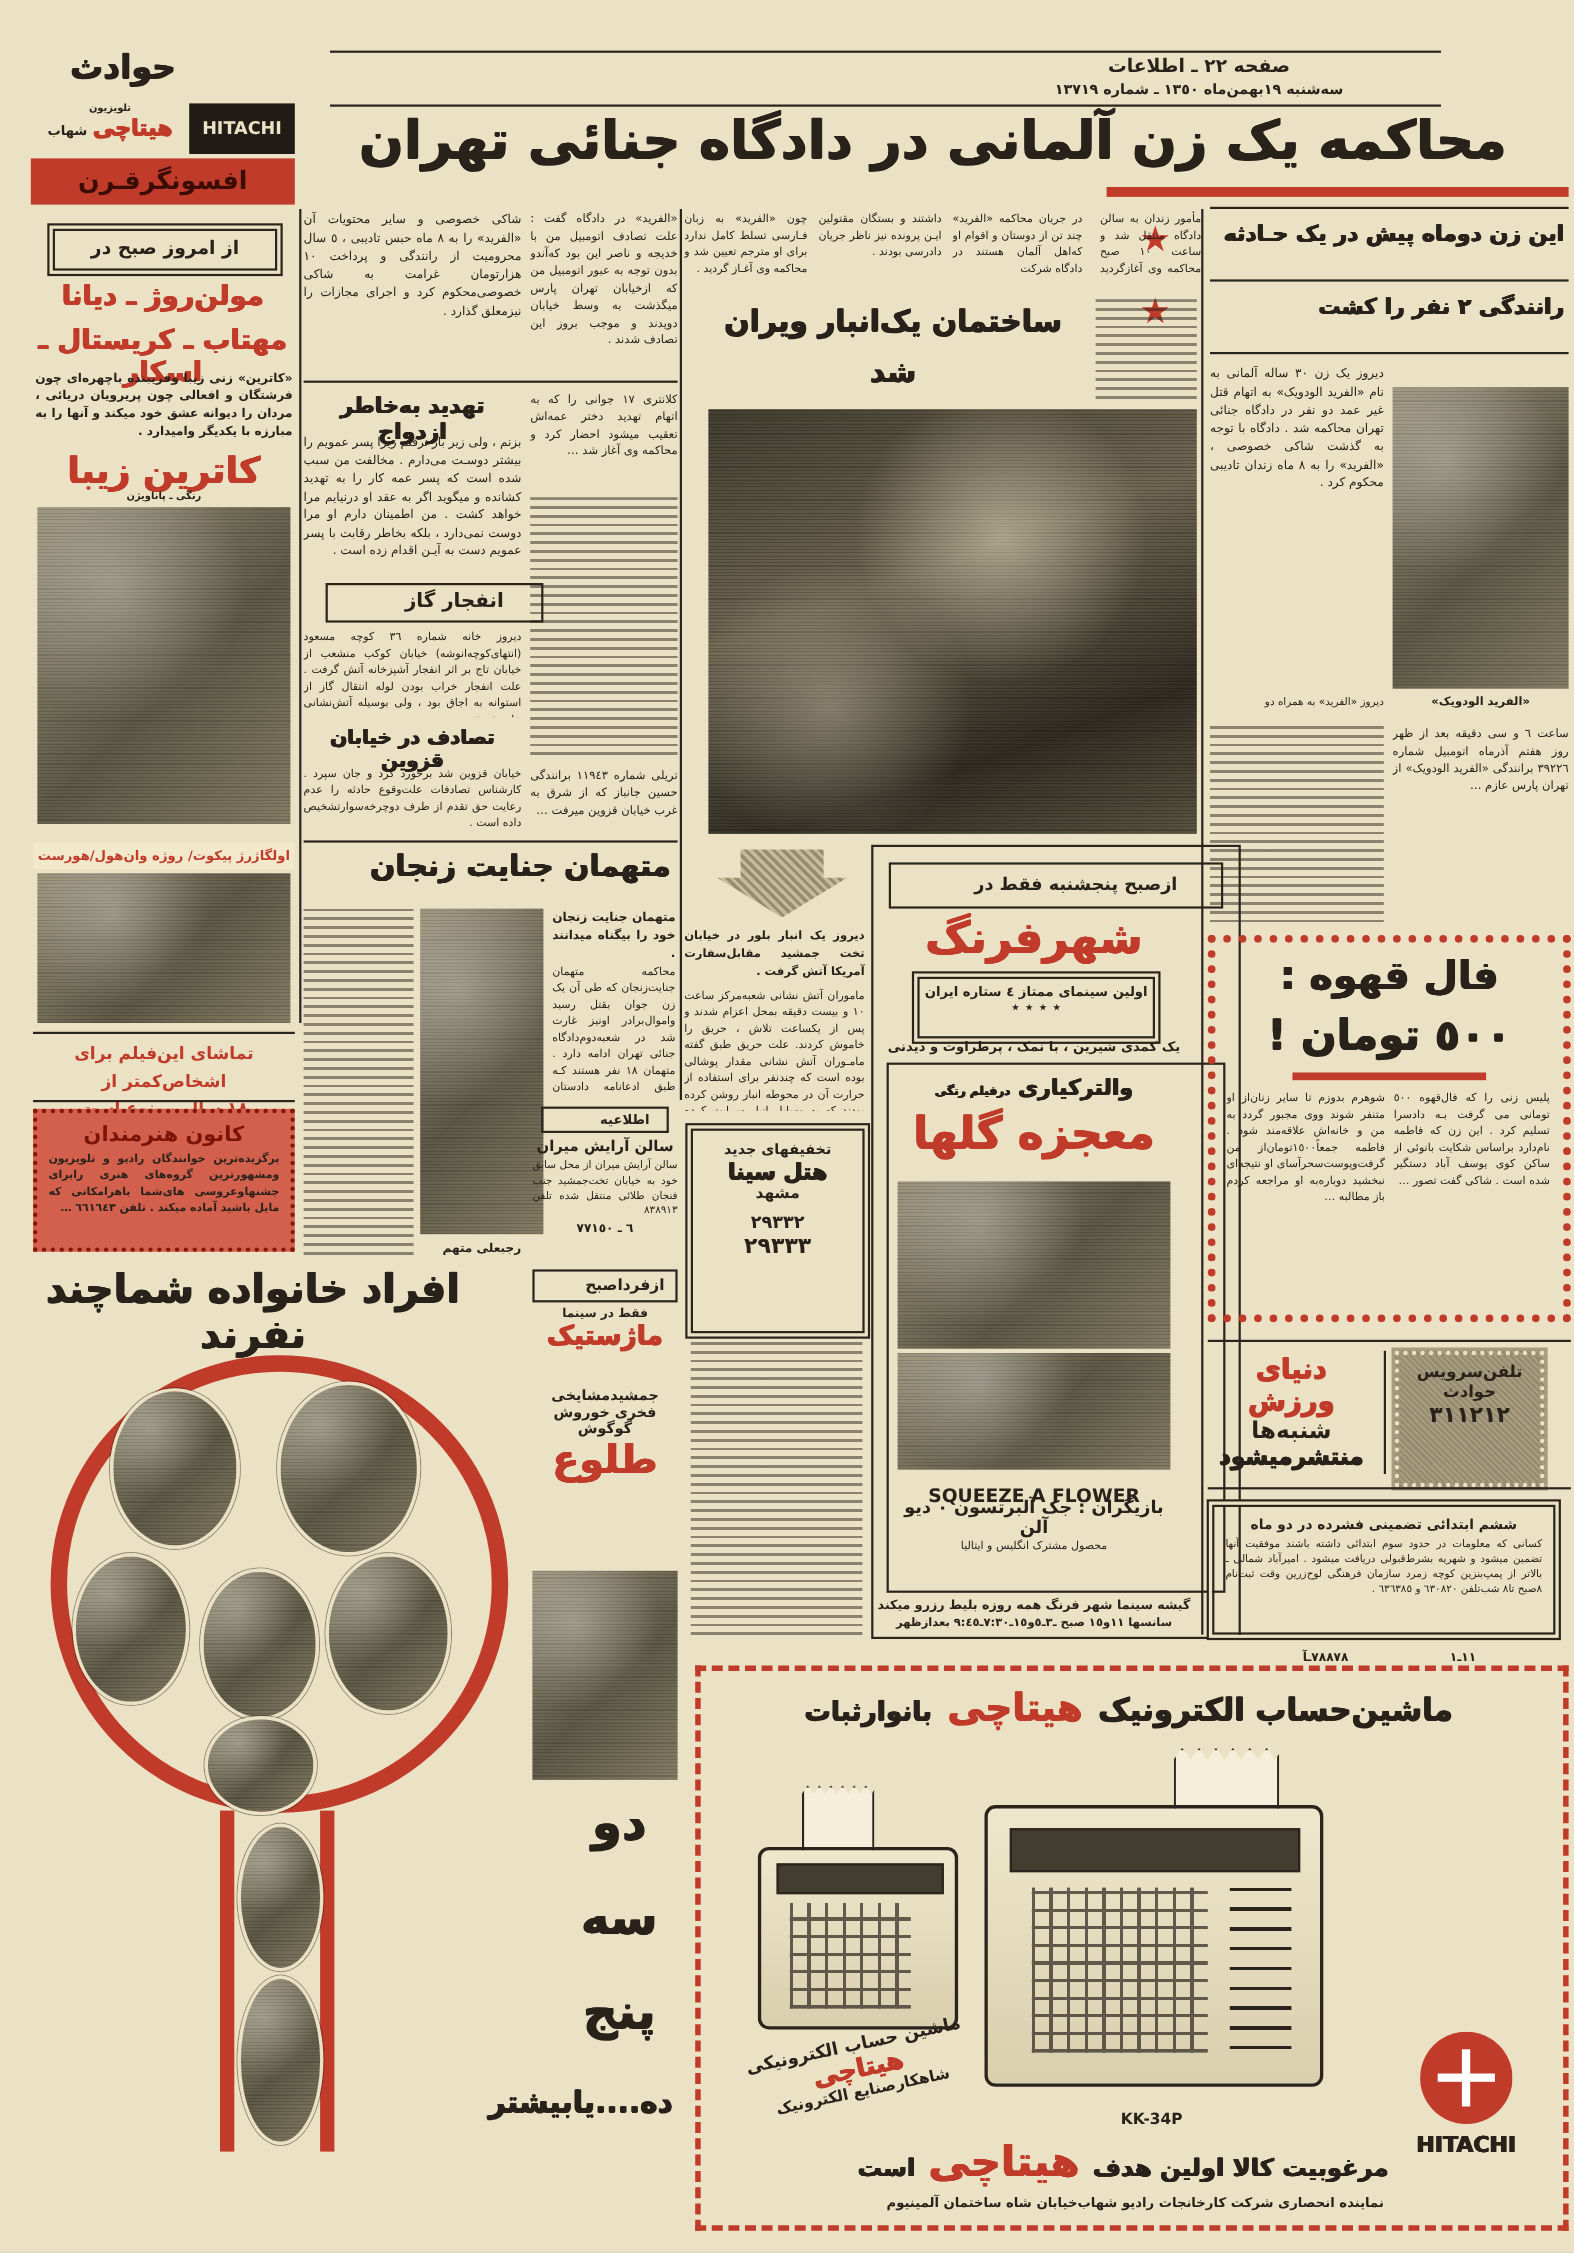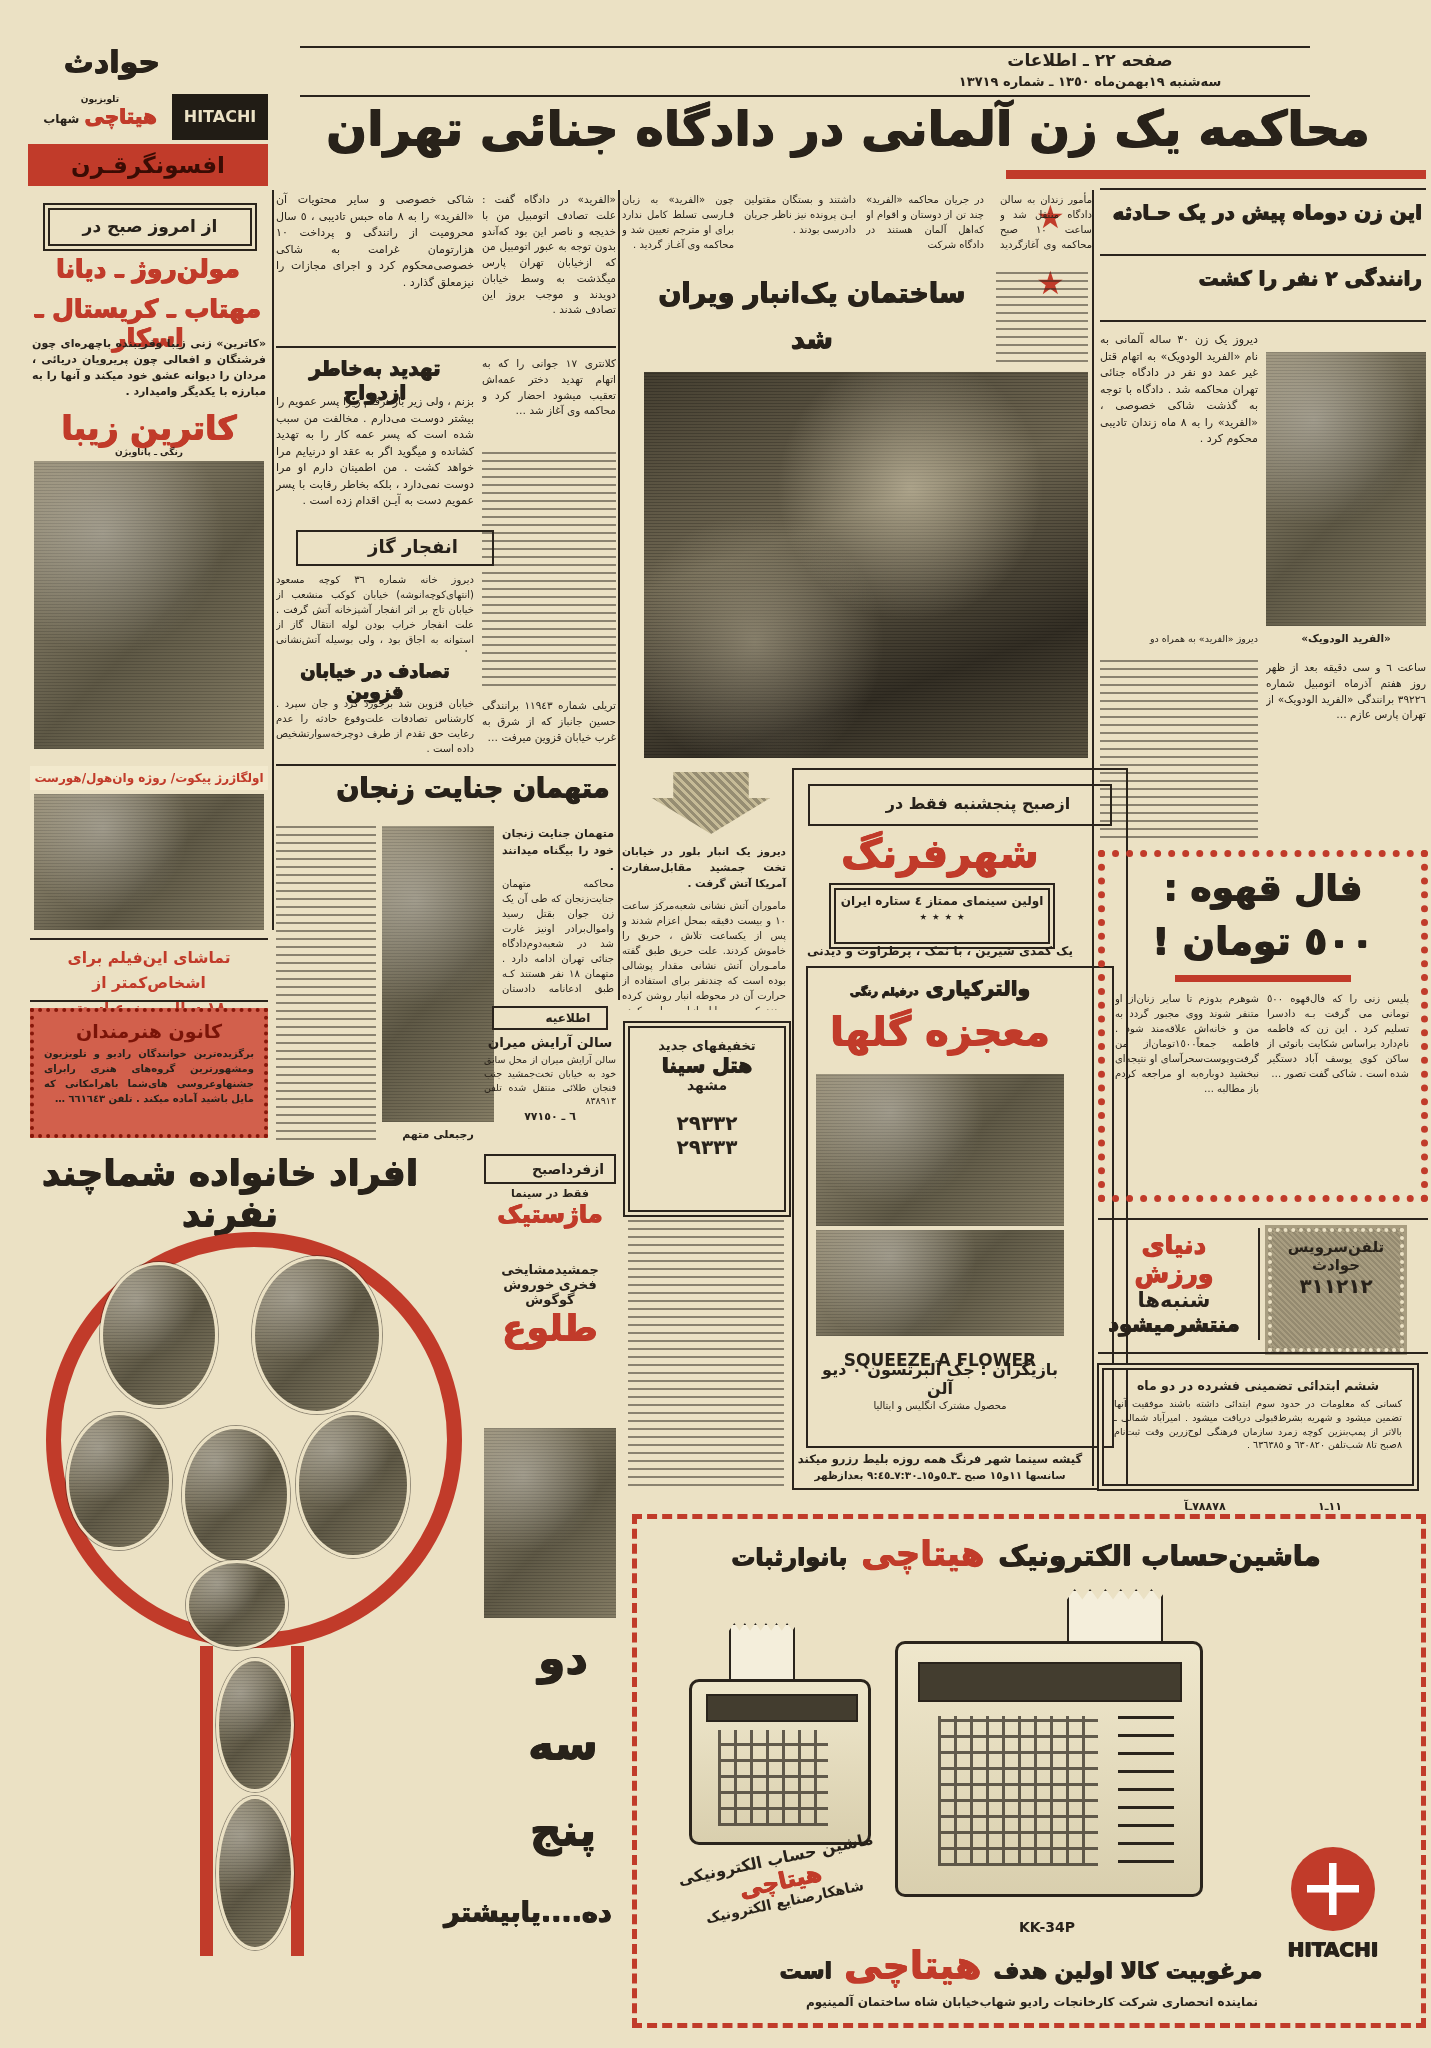--- a/index.html
+++ b/index.html
@@ -90,21 +90,21 @@
   </div>
   <div class="a phd" style="left:644px;top:372px;width:444px;height:386px"></div>
   <div class="a arrowdn" style="left:652px;top:772px;width:118px;height:62px"></div>
   <div class="a b j t105" style="left:622px;top:844px;width:164px">دیروز یک انبار بلور در خیابان تخت جمشید مقابل‌سفارت آمریکا آتش گرفت .</div>
   <div class="a j t10" style="left:622px;top:898px;width:164px;height:112px;overflow:hidden">ماموران آتش نشانی شعبه‌مرکز ساعت ١٠ و بیست دقیقه بمحل اعزام شدند و پس از یکساعت تلاش ، حریق را خاموش کردند. علت حریق طبق گفته مامـوران آتش نشانی مقدار پوشالی بوده است که چندنفر برای استفاده از حرارت آن در محوطه انبار روشن کرده بودند که به وسایل انبار سرایت کرده بود .</div>
 
   <div class="a box2 c" style="left:628px;top:1026px;width:154px;height:172px;padding-top:10px">
     <div class="b" style="font-size:13px">تخفیفهای جدید</div>
     <div class="b fat" style="font-size:20px">هتل سینا</div>
     <div class="b" style="font-size:14px">مشهد</div>
-    <div class="b" style="font-size:20px;margin-top:18px">٢٩٣٣٢</div>
+    <div class="b" style="font-size:16px;margin-top:8px">٢٩٣٣٢</div>
     <div class="b" style="font-size:20px">٢٩٣٣٣</div>
   </div>
   <div class="a fl" style="left:628px;top:1220px;width:156px;height:270px"></div>
 
   <div class="a box1" style="left:792px;top:768px;width:296px;height:718px">
     <div class="a box1 b c" style="left:14px;top:14px;width:264px;height:38px;line-height:36px;font-size:16px">ازصبح پنجشنبه فقط در</div>
     <div class="a b c red fat" style="left:0;top:60px;width:292px;font-size:40px">شهرفرنگ</div>
     <div class="a box2 c" style="left:40px;top:118px;width:212px;height:48px;padding-top:4px">
       <div class="b" style="font-size:12px">اولین سینمای ممتاز ٤ ستاره ایران</div>
       <div class="b" style="font-size:14px">٭ ٭ ٭ ٭</div>

